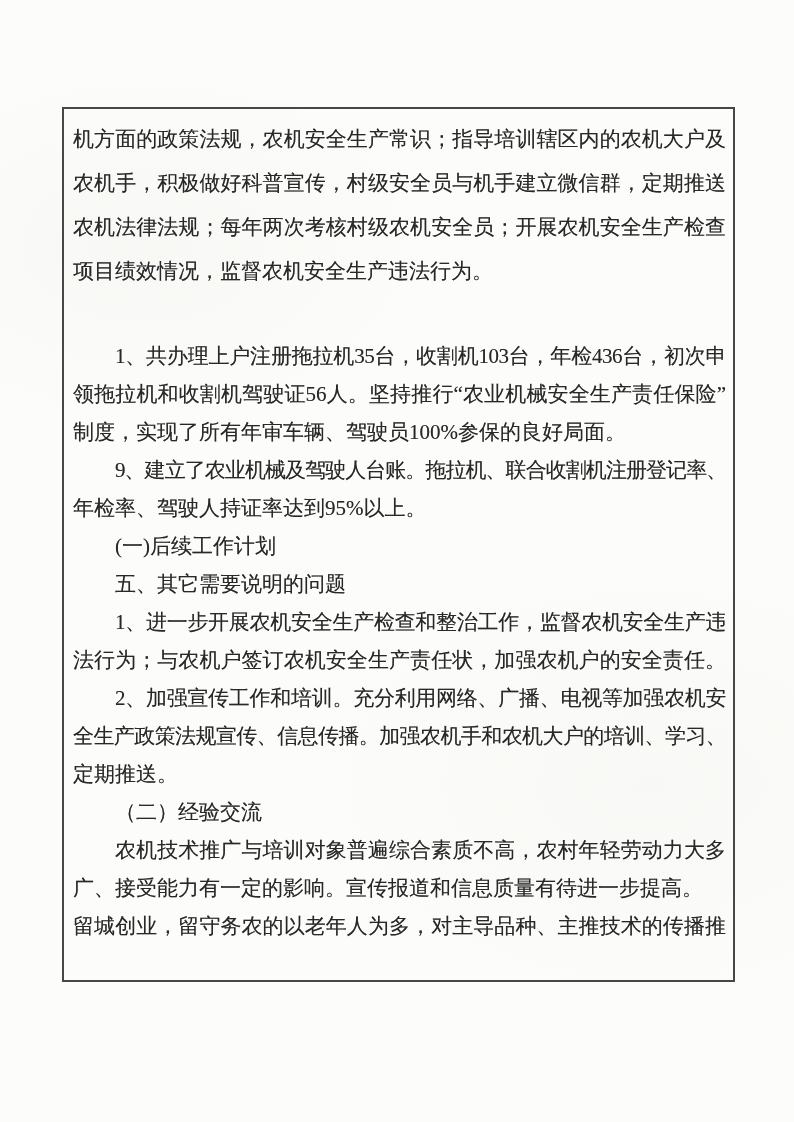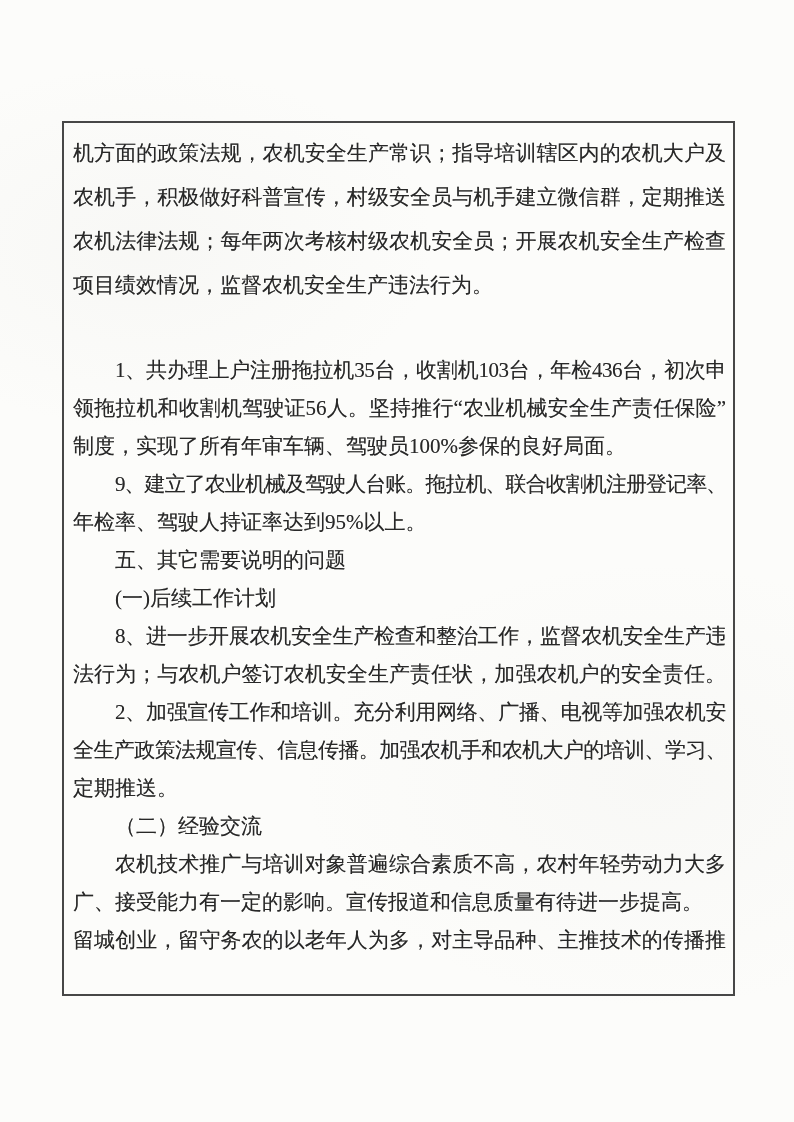--- a/index.html
+++ b/index.html
@@ -22,21 +22,21 @@
     position: absolute;
     inset: 0;
     background:
       radial-gradient(ellipse 420px 260px at 18% 22%, rgba(210,210,205,0.10), transparent 70%),
       radial-gradient(ellipse 500px 320px at 82% 70%, rgba(205,205,200,0.08), transparent 70%);
     pointer-events: none;
   }
   .cell {
     position: absolute;
     left: 62px;
-    top: 121px;
+    top: 107px;
     width: 673px;
     height: 875px;
     box-sizing: border-box;
     border: 2px solid #474747;
     padding: 8px 7px 0 9px;
   }
   .doc-body { width: 100%; }
   .line {
     font-size: 21px;
     color: #282828;
@@ -59,23 +59,23 @@
         <div class="line lh-big just">机方面的政策法规，农机安全生产常识；指导培训辖区内的农机大户及</div>
         <div class="line lh-big just">农机手，积极做好科普宣传，村级安全员与机手建立微信群，定期推送</div>
         <div class="line lh-big just">农机法律法规；每年两次考核村级农机安全员；开展农机安全生产检查</div>
         <div class="line lh-big">项目绩效情况，监督农机安全生产违法行为。</div>
         <div class="line lh-big blank"></div>
         <div class="line ind just" style="letter-spacing: -0.5px;">1、共办理上户注册拖拉机35台，收割机103台，年检436台，初次申</div>
         <div class="line just">领拖拉机和收割机驾驶证56人。坚持推行“农业机械安全生产责任保险”</div>
         <div class="line">制度，实现了所有年审车辆、驾驶员100%参保的良好局面。</div>
         <div class="line ind just" style="letter-spacing: -1.2px;">9、建立了农业机械及驾驶人台账。拖拉机、联合收割机注册登记率、</div>
         <div class="line">年检率、驾驶人持证率达到95%以上。</div>
+        <div class="line ind">(一)后续工作计划</div>
         <div class="line ind">五、其它需要说明的问题</div>
-        <div class="line ind">(一)后续工作计划</div>
-        <div class="line ind just" style="letter-spacing: -0.53px;">8、进一步开展农机安全生产检查和整治工作，监督农机安全生产违</div>
+        <div class="line ind just" style="letter-spacing: -0.53px;">1、进一步开展农机安全生产检查和整治工作，监督农机安全生产违</div>
         <div class="line just">法行为；与农机户签订农机安全生产责任状，加强农机户的安全责任。</div>
         <div class="line ind just" style="letter-spacing: -0.53px;">2、加强宣传工作和培训。充分利用网络、广播、电视等加强农机安</div>
         <div class="line just" style="letter-spacing: -0.84px;">全生产政策法规宣传、信息传播。加强农机手和农机大户的培训、学习、</div>
         <div class="line">定期推送。</div>
         <div class="line ind">（二）经验交流</div>
         <div class="line ind just">农机技术推广与培训对象普遍综合素质不高，农村年轻劳动力大多</div>
         <div class="line">广、接受能力有一定的影响。宣传报道和信息质量有待进一步提高。</div>
         <div class="line just">留城创业，留守务农的以老年人为多，对主导品种、主推技术的传播推</div>
       </div>
   </div>

